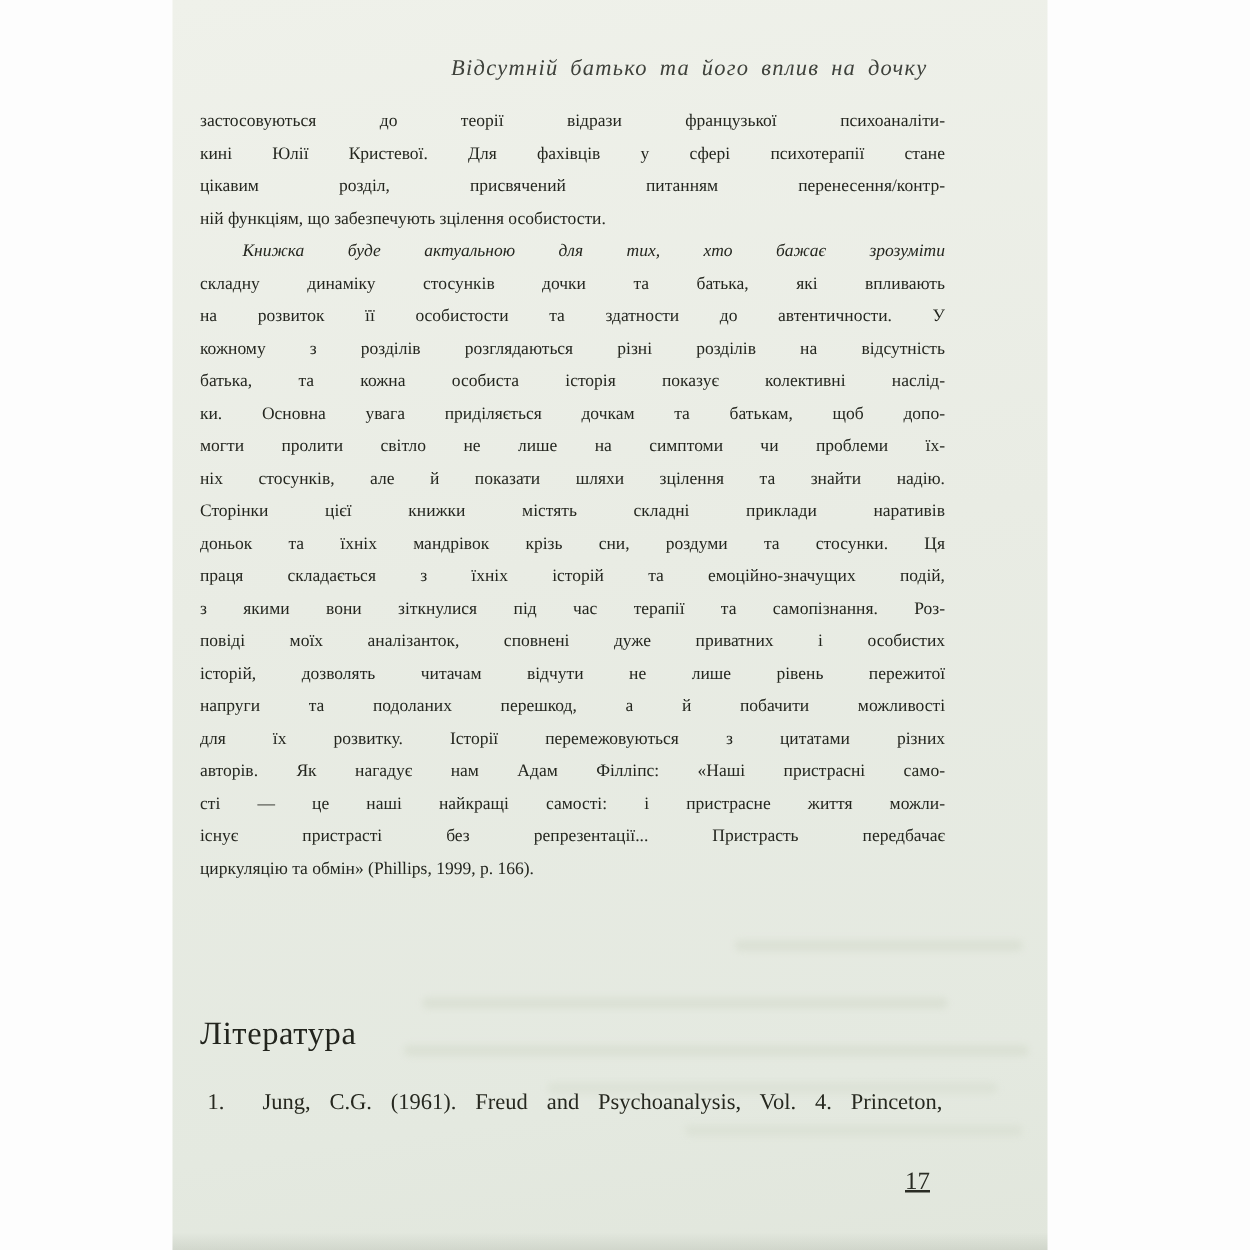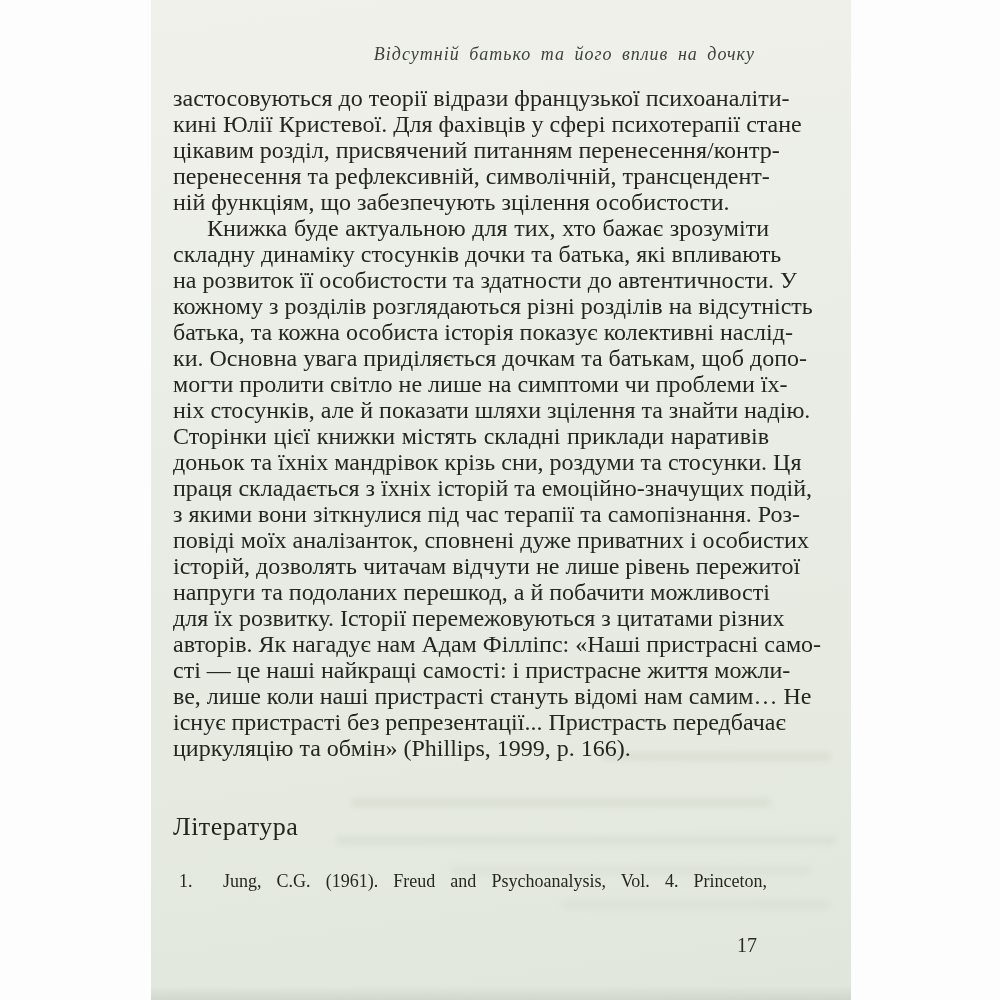--- a/index.html
+++ b/index.html
@@ -2,59 +2,59 @@
 <html><head>
 <meta charset="utf-8">
 <style>
   html,body{margin:0;padding:0;}
   body{
     width:1000px;height:1000px;position:relative;overflow:hidden;
     background:#fdfdfd;
     font-family:"Liberation Serif", serif;
   }
   .sheet{
-    position:absolute;left:151px;top:0;width:700px;height:1000px;
+    position:absolute;left:138px;top:0;width:700px;height:1000px;
     background:linear-gradient(172deg,#eff1ea 0%,#e9ece4 45%,#e4e9e0 85%,#e1e6dc 100%);
   }
   .sheet::after{
     content:"";position:absolute;left:0;bottom:0;width:100%;height:14px;
     background:linear-gradient(rgba(0,0,0,0),rgba(60,70,50,0.10));
   }
   .column{position:absolute;left:22px;top:0;width:596px;height:1000px;}
   .running-header{
     position:absolute;top:44px;right:14px;
     font-style:italic;font-size:18px;letter-spacing:1px;word-spacing:4px;
     color:#3e413b;white-space:nowrap;
   }
   .bodytext{
     position:absolute;top:85px;left:0;width:596px;
-    font-size:24px;color:#24261f;
+    font-size:14px;color:#24261f;
   }
   .jline{
     height:26px;line-height:26px;
     text-align:justify;text-align-last:justify;
     white-space:nowrap;
   }
   .jline.endline{text-align-last:left;}
-  .jline.indent{padding-left:34px;}
+  .jline.indent{padding-left:34px;font-style:italic;}
   .lit-heading{
     position:absolute;top:812px;left:0;
     font-size:26px;font-weight:normal;letter-spacing:0.5px;color:#22241d;
   }
   .reference{
     position:absolute;top:868px;left:6px;width:588px;
     font-size:18px;color:#26281f;
   }
   .ref-num{position:absolute;left:0;top:0;line-height:26.5px;}
   .ref-body{margin-left:44px;font-family:Liberation Serif, serif;}
   .ref-body .jline{height:26.5px;line-height:26.5px;}
   .page-number{
     position:absolute;top:934px;left:0;width:596px;box-sizing:border-box;
     text-align:right;padding-right:12px;
-    font-size:20px;color:#2a2c24;
+    font-size:20px;color:#2a2c24;text-decoration:underline;
   }
   .ghost{
     position:absolute;height:9px;border-radius:4px;
     background:#cfd6c6;opacity:0.45;filter:blur(3px);
   }
 </style>
 </head>
 <body>
 
 <div class="sheet">
@@ -67,21 +67,20 @@
 
   <div class="column">
 
     <div class="running-header">Відсутній батько та його вплив на дочку</div>
 
     <div class="bodytext">
       <div>
           <div class="jline">застосовуються до теорії відрази французької психоаналіти-</div>
           <div class="jline">кині Юлії Кристевої. Для фахівців у сфері психотерапії стане</div>
           <div class="jline">цікавим розділ, присвячений питанням перенесення/контр-</div>
-          <div class="jline">перенесення та рефлексивній, символічній, трансцендент-</div>
           <div class="jline endline">ній функціям, що забезпечують зцілення особистости.</div>
         </div>
       <div>
           <div class="jline indent">Книжка буде актуальною для тих, хто бажає зрозуміти</div>
           <div class="jline">складну динаміку стосунків дочки та батька, які впливають</div>
           <div class="jline">на розвиток її особистости та здатности до автентичности. У</div>
           <div class="jline">кожному з розділів розглядаються різні розділів на відсутність</div>
           <div class="jline">батька, та кожна особиста історія показує колективні наслід-</div>
           <div class="jline">ки. Основна увага приділяється дочкам та батькам, щоб допо-</div>
           <div class="jline">могти пролити світло не лише на симптоми чи проблеми їх-</div>
@@ -89,21 +88,20 @@
           <div class="jline">Сторінки цієї книжки містять складні приклади наративів</div>
           <div class="jline">доньок та їхніх мандрівок крізь сни, роздуми та стосунки. Ця</div>
           <div class="jline">праця складається з їхніх історій та емоційно-значущих подій,</div>
           <div class="jline">з якими вони зіткнулися під час терапії та самопізнання. Роз-</div>
           <div class="jline">повіді моїх аналізанток, сповнені дуже приватних і особистих</div>
           <div class="jline">історій, дозволять читачам відчути не лише рівень пережитої</div>
           <div class="jline">напруги та подоланих перешкод, а й побачити можливості</div>
           <div class="jline">для їх розвитку. Історії перемежовуються з цитатами різних</div>
           <div class="jline">авторів. Як нагадує нам Адам Філліпс: «Наші пристрасні само-</div>
           <div class="jline">сті — це наші найкращі самості: і пристрасне життя можли-</div>
-          <div class="jline">ве, лише коли наші пристрасті стануть відомі нам самим… Не</div>
           <div class="jline">існує пристрасті без репрезентації... Пристрасть передбачає</div>
           <div class="jline endline">циркуляцію та обмін» (Phillips, 1999, p. 166).</div>
         </div>
     </div>
 
     <div class="lit-heading">Література</div>
 
     <div class="reference">
       <span class="ref-num">1.</span>
       <div class="ref-body">

